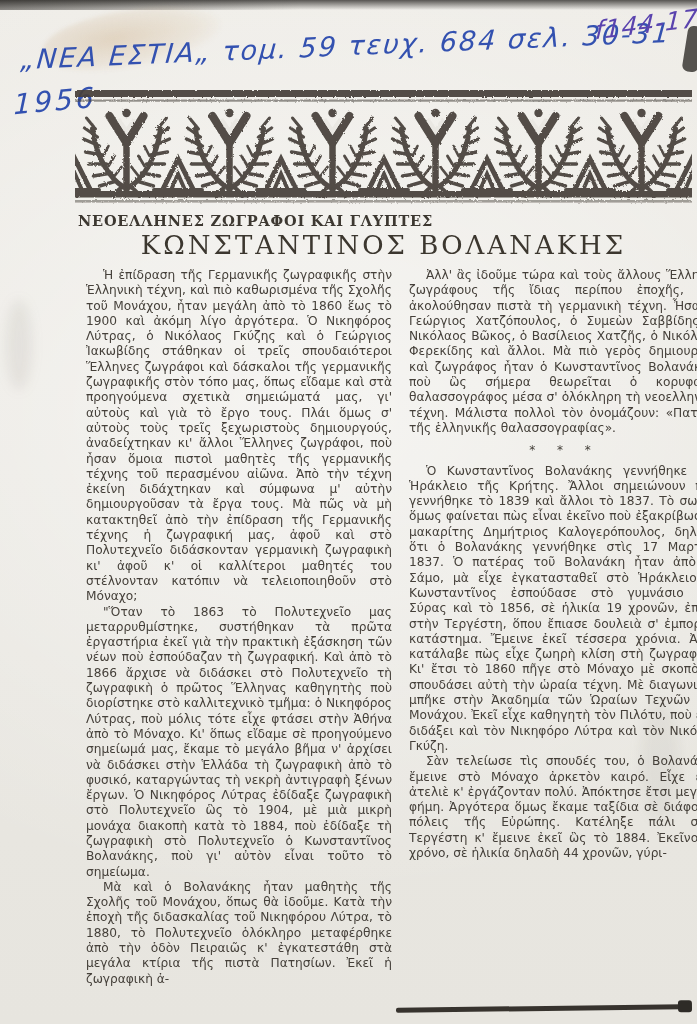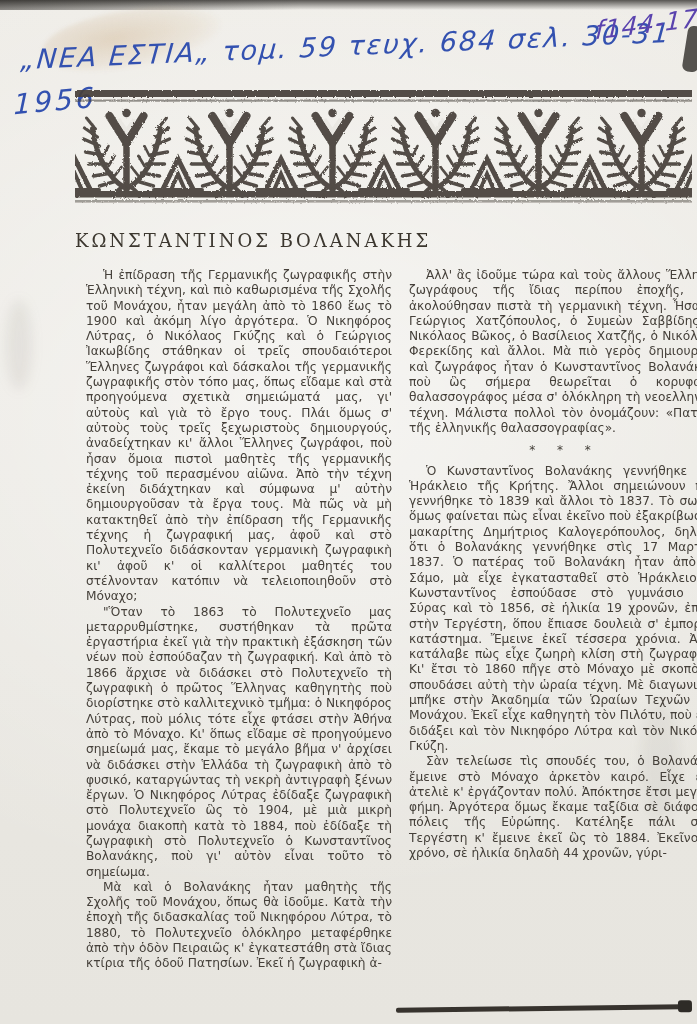--- a/index.html
+++ b/index.html
@@ -33,22 +33,22 @@
     transform:rotate(-5deg) skewX(-6deg);transform-origin:left top;}
   .hand-catalog{left:596px;top:16px;font-size:25px;color:#5a43ae;letter-spacing:1px;
     transform:rotate(-7deg) skewX(-10deg);transform-origin:left top;}
 
   
   .band{position:absolute;left:75px;top:90px;width:617px;height:116px;}
 
   
   .kicker{position:absolute;left:78px;top:212px;font-family:"DejaVu Serif",serif;font-weight:bold;
     font-size:14.5px;letter-spacing:.8px;color:#3d3831;}
-  .title{position:absolute;left:75px;top:230px;width:617px;
-    font-family:"DejaVu Serif",serif;font-weight:normal;font-size:18px;letter-spacing:3px;color:#3c372f;}
+  .title{position:absolute;left:75px;top:230px;width:617px;text-align:center;
+    font-family:"DejaVu Serif",serif;font-weight:normal;font-size:26px;letter-spacing:3px;color:#3c372f;}
 
   
   .columns{position:absolute;left:58px;top:268px;width:634px;height:738px;display:flex;gap:17px;overflow:hidden;margin-left:28px;}
   .col{text-align:justify;color:#45403a;font-size:12.2px;line-height:15.3px;
     font-family:"DejaVu Sans",sans-serif;}
   .col-left{width:306px;}
   .col-right{width:311px;}
   .col p{margin:0;text-indent:17px;}
   .col p.no-indent{text-indent:0;}
   .section-break{text-align:center;text-indent:0 !important;letter-spacing:9px;
@@ -118,27 +118,28 @@
         <use href="#palmette" transform="translate(103,99)"></use>
         <use href="#palmette" transform="translate(206,99)"></use>
         <use href="#palmette" transform="translate(309,99)"></use>
         <use href="#palmette" transform="translate(412,99)"></use>
         <use href="#palmette" transform="translate(515,99)"></use>
         <use href="#palmette" transform="translate(617,99)"></use>
       </g>
     </svg>
   </div>
 
+  <div class="kicker">ΝΕΟΕΛΛΗΝΕΣ ΖΩΓΡΑΦΟΙ ΚΑΙ ΓΛΥΠΤΕΣ</div>
   <div class="title">ΚΩΝΣΤΑΝΤΙΝΟΣ ΒΟΛΑΝΑΚΗΣ</div>
 
   <div class="columns">
     <div class="col col-left">
       <p>Ἡ ἐπίδραση τῆς Γερμανικῆς ζωγραφικῆς στὴν Ἑλληνικὴ τέχνη, καὶ πιὸ καθωρισμένα τῆς Σχολῆς τοῦ Μονάχου, ἦταν μεγάλη ἀπὸ τὸ 1860 ἕως τὸ 1900 καὶ ἀκόμη λίγο ἀργότερα. Ὁ Νικηφόρος Λύτρας, ὁ Νικόλαος Γκύζης καὶ ὁ Γεώργιος Ἰακωβίδης στάθηκαν οἱ τρεῖς σπουδαιότεροι Ἕλληνες ζωγράφοι καὶ δάσκαλοι τῆς γερμανικῆς ζωγραφικῆς στὸν τόπο μας, ὅπως εἴδαμε καὶ στὰ προηγούμενα σχετικὰ σημειώματά μας, γι' αὐτοὺς καὶ γιὰ τὸ ἔργο τους. Πλάι ὅμως σ' αὐτοὺς τοὺς τρεῖς ξεχωριστοὺς δημιουργούς, ἀναδείχτηκαν κι' ἄλλοι Ἕλληνες ζωγράφοι, ποὺ ἦσαν ὅμοια πιστοὶ μαθητὲς τῆς γερμανικῆς τέχνης τοῦ περασμένου αἰῶνα. Ἀπὸ τὴν τέχνη ἐκείνη διδάχτηκαν καὶ σύμφωνα μ' αὐτὴν δημιουργοῦσαν τὰ ἔργα τους. Μὰ πῶς νὰ μὴ κατακτηθεῖ ἀπὸ τὴν ἐπίδραση τῆς Γερμανικῆς τέχνης ἡ ζωγραφική μας, ἀφοῦ καὶ στὸ Πολυτεχνεῖο διδάσκονταν γερμανικὴ ζωγραφικὴ κι' ἀφοῦ κ' οἱ καλλίτεροι μαθητές του στέλνονταν κατόπιν νὰ τελειοποιηθοῦν στὸ Μόναχο;</p>
       <p>"Ὅταν τὸ 1863 τὸ Πολυτεχνεῖο μας μεταρρυθμίστηκε, συστήθηκαν τὰ πρῶτα ἐργαστήρια ἐκεῖ γιὰ τὴν πρακτικὴ ἐξάσκηση τῶν νέων ποὺ ἐσπούδαζαν τὴ ζωγραφική. Καὶ ἀπὸ τὸ 1866 ἄρχισε νὰ διδάσκει στὸ Πολυτεχνεῖο τὴ ζωγραφικὴ ὁ πρῶτος Ἕλληνας καθηγητὴς ποὺ διορίστηκε στὸ καλλιτεχνικὸ τμῆμα: ὁ Νικηφόρος Λύτρας, ποὺ μόλις τότε εἶχε φτάσει στὴν Ἀθήνα ἀπὸ τὸ Μόναχο. Κι' ὅπως εἴδαμε σὲ προηγούμενο σημείωμά μας, ἔκαμε τὸ μεγάλο βῆμα ν' ἀρχίσει νὰ διδάσκει στὴν Ἑλλάδα τὴ ζωγραφικὴ ἀπὸ τὸ φυσικό, καταργώντας τὴ νεκρὴ ἀντιγραφὴ ξένων ἔργων. Ὁ Νικηφόρος Λύτρας ἐδίδαξε ζωγραφικὴ στὸ Πολυτεχνεῖο ὣς τὸ 1904, μὲ μιὰ μικρὴ μονάχα διακοπὴ κατὰ τὸ 1884, ποὺ ἐδίδαξε τὴ ζωγραφικὴ στὸ Πολυτεχνεῖο ὁ Κωνσταντῖνος Βολανάκης, ποὺ γι' αὐτὸν εἶναι τοῦτο τὸ σημείωμα.</p>
-      <p>Μὰ καὶ ὁ Βολανάκης ἦταν μαθητὴς τῆς Σχολῆς τοῦ Μονάχου, ὅπως θὰ ἰδοῦμε. Κατὰ τὴν ἐποχὴ τῆς διδασκαλίας τοῦ Νικηφόρου Λύτρα, τὸ 1880, τὸ Πολυτεχνεῖο ὁλόκληρο μεταφέρθηκε ἀπὸ τὴν ὁδὸν Πειραιῶς κ' ἐγκατεστάθη στὰ ἴδιας κτίρια τῆς ὁδοῦ Πατησίων. Ἐκεῖ ἡ ζωγραφικὴ ἀ-</p>
+      <p>Μὰ καὶ ὁ Βολανάκης ἦταν μαθητὴς τῆς Σχολῆς τοῦ Μονάχου, ὅπως θὰ ἰδοῦμε. Κατὰ τὴν ἐποχὴ τῆς διδασκαλίας τοῦ Νικηφόρου Λύτρα, τὸ 1880, τὸ Πολυτεχνεῖο ὁλόκληρο μεταφέρθηκε ἀπὸ τὴν ὁδὸν Πειραιῶς κ' ἐγκατεστάθη στὰ μεγάλα κτίρια τῆς πιστὰ Πατησίων. Ἐκεῖ ἡ ζωγραφικὴ ἀ-</p>
     </div>
     <div class="col col-right">
       <p>Ἀλλ' ἂς ἰδοῦμε τώρα καὶ τοὺς ἄλλους Ἕλληνες ζωγράφους τῆς ἴδιας περίπου ἐποχῆς, ποὺ ἀκολούθησαν πιστὰ τὴ γερμανικὴ τέχνη. Ἦσαν ὁ Γεώργιος Χατζόπουλος, ὁ Συμεὼν Σαββίδης, ὁ Νικόλαος Βῶκος, ὁ Βασίλειος Χατζῆς, ὁ Νικόλαος Φερεκίδης καὶ ἄλλοι. Μὰ πιὸ γερὸς δημιουργὸς καὶ ζωγράφος ἦταν ὁ Κωνσταντῖνος Βολανάκης, ποὺ ὣς σήμερα θεωρεῖται ὁ κορυφαῖος θαλασσογράφος μέσα σ' ὁλόκληρη τὴ νεοελληνικὴ τέχνη. Μάλιστα πολλοὶ τὸν ὀνομάζουν: «Πατέρα τῆς ἑλληνικῆς θαλασσογραφίας».</p>
       <p class="section-break">* * *</p>
       <p>Ὁ Κωνσταντῖνος Βολανάκης γεννήθηκε στὸ Ἡράκλειο τῆς Κρήτης. Ἄλλοι σημειώνουν πὼς γεννήθηκε τὸ 1839 καὶ ἄλλοι τὸ 1837. Τὸ σωστὸ ὅμως φαίνεται πὼς εἶναι ἐκεῖνο ποὺ ἐξακρίβωσε ὁ μακαρίτης Δημήτριος Καλογερόπουλος, δηλαδὴ ὅτι ὁ Βολανάκης γεννήθηκε στὶς 17 Μαρτίου 1837. Ὁ πατέρας τοῦ Βολανάκη ἦταν ἀπὸ τὴ Σάμο, μὰ εἶχε ἐγκατασταθεῖ στὸ Ἡράκλειο. Ὁ Κωνσταντῖνος ἐσπούδασε στὸ γυμνάσιο τῆς Σύρας καὶ τὸ 1856, σὲ ἡλικία 19 χρονῶν, ἐπῆγε στὴν Τεργέστη, ὅπου ἔπιασε δουλειὰ σ' ἐμπορικὸ κατάστημα. Ἔμεινε ἐκεῖ τέσσερα χρόνια. Ἀλλὰ κατάλαβε πὼς εἶχε ζωηρὴ κλίση στὴ ζωγραφική. Κι' ἔτσι τὸ 1860 πῆγε στὸ Μόναχο μὲ σκοπὸ νὰ σπουδάσει αὐτὴ τὴν ὡραία τέχνη. Μὲ διαγωνισμὸ μπῆκε στὴν Ἀκαδημία τῶν Ὡραίων Τεχνῶν τοῦ Μονάχου. Ἐκεῖ εἶχε καθηγητὴ τὸν Πιλότυ, ποὺ εἶχε διδάξει καὶ τὸν Νικηφόρο Λύτρα καὶ τὸν Νικόλαο Γκύζη.</p>
       <p>Σὰν τελείωσε τὶς σπουδές του, ὁ Βολανάκης ἔμεινε στὸ Μόναχο ἀρκετὸν καιρό. Εἶχε ἐκεῖ ἀτελιὲ κ' ἐργάζονταν πολύ. Ἀπόκτησε ἔτσι μεγάλη φήμη. Ἀργότερα ὅμως ἔκαμε ταξίδια σὲ διάφορες πόλεις τῆς Εὐρώπης. Κατέληξε πάλι στὴν Τεργέστη κ' ἔμεινε ἐκεῖ ὣς τὸ 1884. Ἐκεῖνο τὸ χρόνο, σὲ ἡλικία δηλαδὴ 44 χρονῶν, γύρι-</p>
     </div>
   </div>
 
   <div class="scan-line-bottom"></div>

